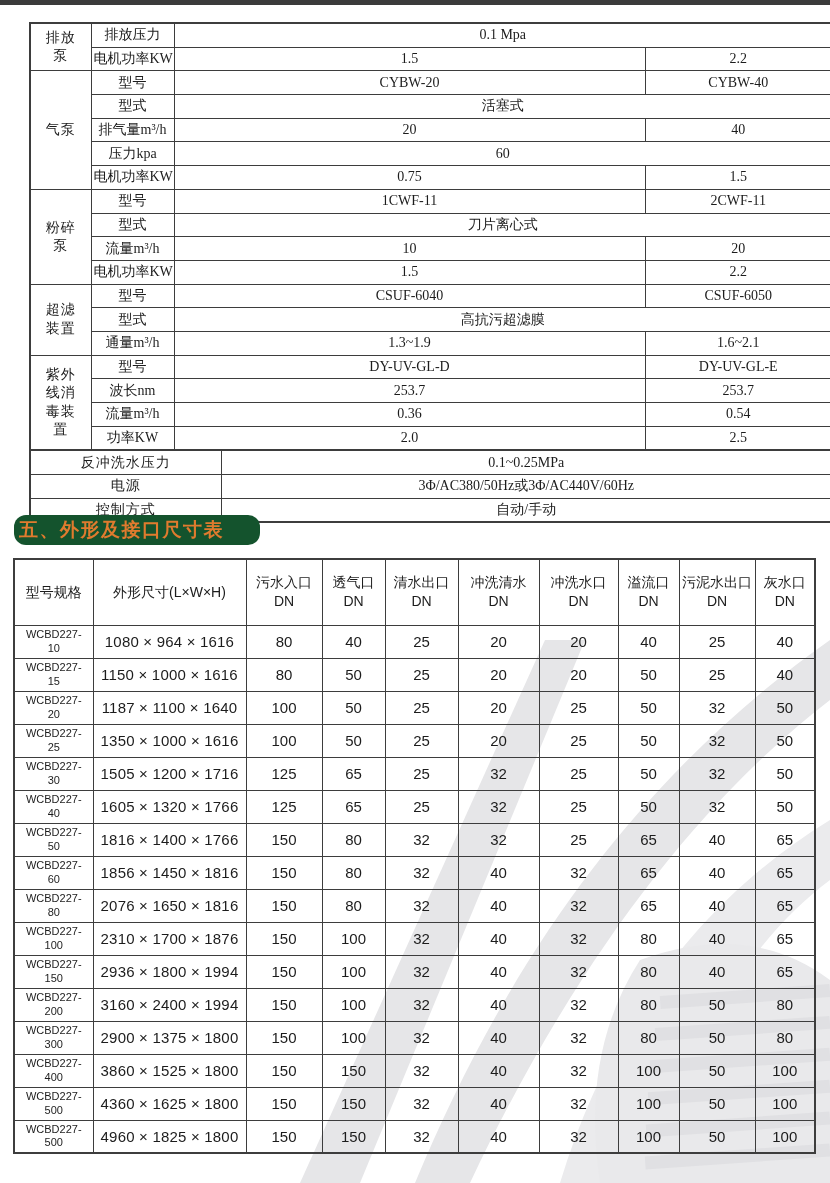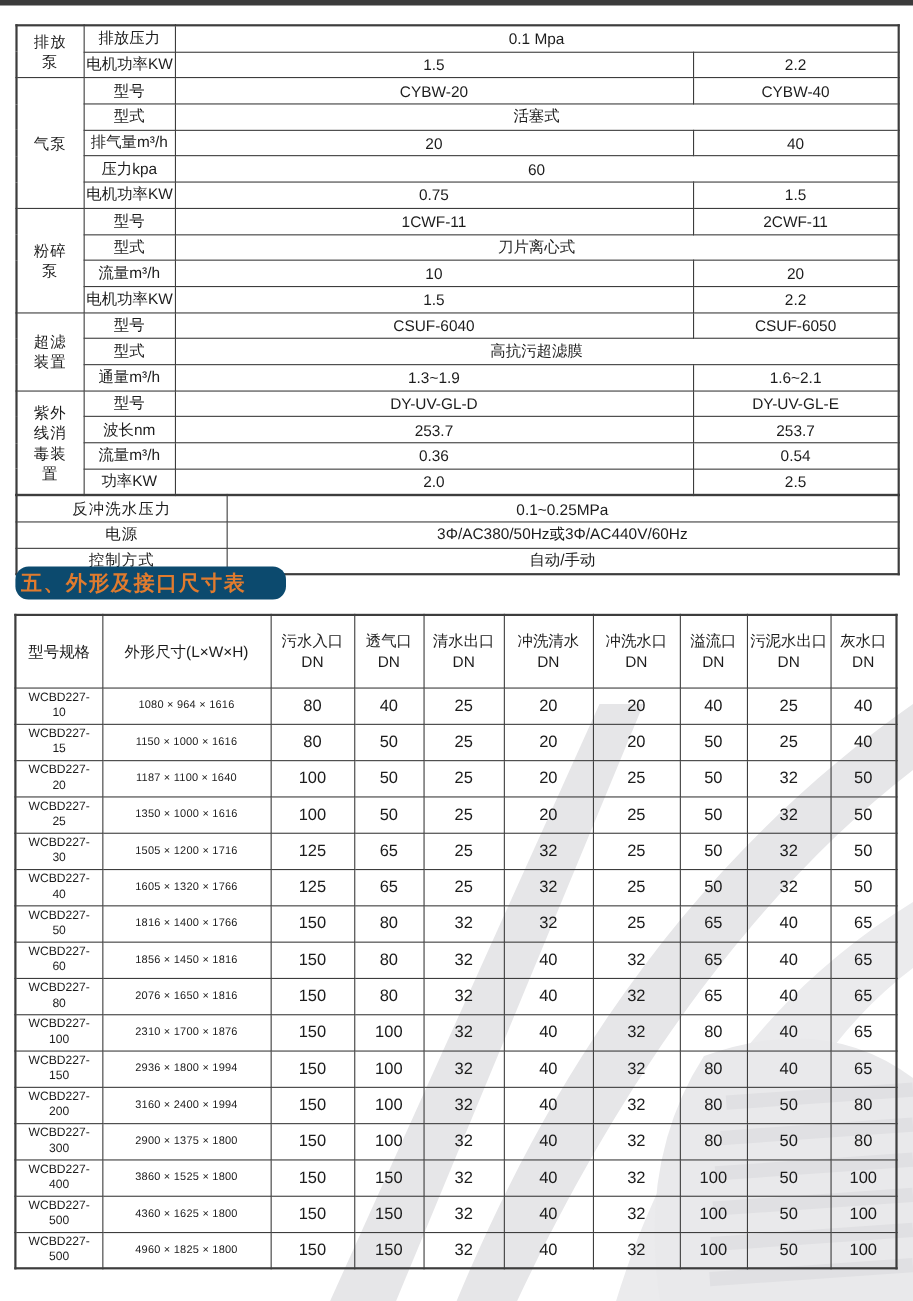--- a/index.html
+++ b/index.html
@@ -9,46 +9,46 @@
     font-family:"Liberation Sans","DejaVu Sans",sans-serif;
   }
   .top-bar{position:absolute;left:0;top:0;width:830px;height:5px;background:#3b3b3b;}
   .watermark{position:absolute;left:0;top:0;width:830px;height:1183px;z-index:0;}
   .content{position:relative;z-index:1;}
 
   table{border-collapse:collapse;table-layout:fixed;background:transparent;}
   td,th{padding:0 2px;text-align:center;vertical-align:middle;overflow:hidden;white-space:nowrap;}
 
   
-  .spec-wrapper{position:absolute;left:14px;top:22px;width:727px;}
+  .spec-wrapper{position:absolute;left:29px;top:22px;width:727px;font-family:Liberation Serif, serif;}
   table.spec{width:802px;border:2px solid #3d3d3d;}
   table.spec td{border:1px solid #3d3d3d;font-size:14px;height:22.7px;}
   table.spec-b{margin-top:-2px;border-radius:22px;}
   .group-cell{font-size:15px;line-height:1.3;letter-spacing:1px;}
   .label-cell{font-size:13.5px;}
   .flabel-cell{font-size:15px;letter-spacing:1px;}
   .value-cell{font-size:14.5px;}
 
   
   .section-title{
     position:absolute;left:14px;top:515px;width:246px;height:30px;
-    background:#0c4a6e;display:flex;align-items:center;
+    background:#14532d;display:flex;align-items:center;
     box-sizing:border-box;padding-left:5px;border-radius:12px;
   }
   .section-title span{color:#e07b2e;font-size:19px;font-weight:bold;letter-spacing:1.5px;}
 
   
   table.dim{position:absolute;left:13px;top:558px;width:801px;border:2px solid #3d3d3d;padding-left:48px;}
   table.dim th, table.dim td{border:1px solid #3d3d3d;}
   table.dim thead tr{height:66px;}
   table.dim tbody tr{height:33px;}
   .dim-th{font-size:14px;font-weight:normal;line-height:1.35;}
   .dim-th .h-label,.dim-th .h-sub{display:block;}
   .model-cell{font-size:11px;line-height:1.25;margin-top:29px;}
-  .dims-cell{font-size:10px;letter-spacing:0.2px;}
+  .dims-cell{font-size:15px;letter-spacing:0.2px;}
   .dn-cell{font-size:15px;}
 </style>
 </head>
 <body>
 
 <svg class="watermark" viewBox="0 0 830 1183" xmlns="http://www.w3.org/2000/svg" aria-hidden="true">
   <g fill="#e6e6e8">
     <polygon points="300,1183 545,640 585,640 360,1183"></polygon>
     <path d="M830 640 C 660 760, 520 930, 415 1183 L 470 1183 C 575 960, 700 800, 830 700 Z"></path>
     <path d="M830 820 C 700 900, 610 1020, 560 1183 L 640 1183 C 690 1040, 750 940, 830 880 Z" fill="#ebebed"></path>

